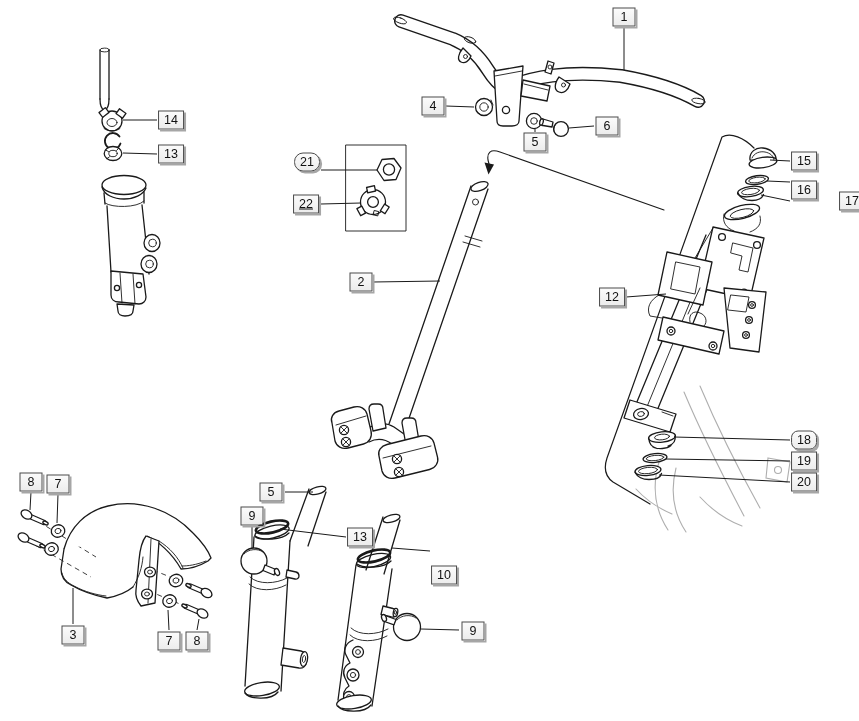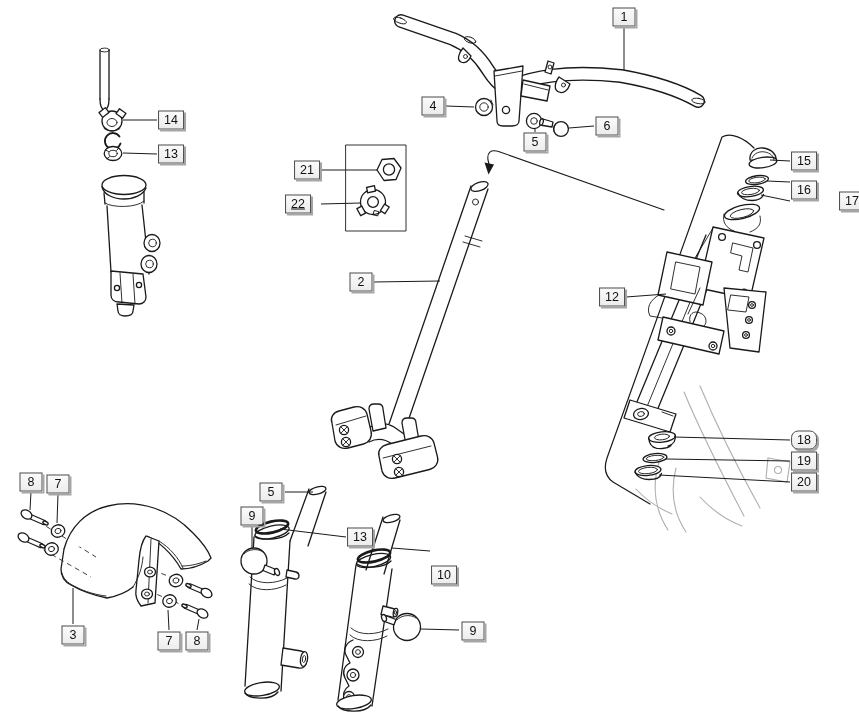--- a/index.html
+++ b/index.html
@@ -323,22 +323,22 @@
       </g>
 </svg>
 
 <div id="callout-layer">
       <div class="callout" style="left: 624px; top: 17px; border-color: rgb(74, 74, 74); color: rgb(17, 17, 17);">1</div>
       <div class="callout" style="left: 433px; top: 106px; border-color: rgb(74, 74, 74); color: rgb(17, 17, 17);">4</div>
       <div class="callout" style="left: 535px; top: 142px; border-color: rgb(74, 74, 74); color: rgb(17, 17, 17);">5</div>
       <div class="callout" style="left: 607px; top: 126px; border-color: rgb(74, 74, 74); color: rgb(17, 17, 17);">6</div>
       <div class="callout" style="left: 171px; top: 120px; border-color: rgb(74, 74, 74); color: rgb(17, 17, 17);">14</div>
       <div class="callout" style="left: 171px; top: 154px; border-color: rgb(74, 74, 74); color: rgb(17, 17, 17);">13</div>
-      <div class="callout" style="left: 307px; top: 170px; border-color: rgb(74, 74, 74); color: rgb(17, 17, 17);">21</div>
-      <div class="callout" style="left: 298px; top: 204px; border-color: rgb(74, 74, 74); color: rgb(17, 17, 17); text-decoration: underline;">22</div>
+      <div class="callout" style="left: 307px; top: 162px; border-color: rgb(74, 74, 74); color: rgb(17, 17, 17); border-radius: 9px;">21</div>
+      <div class="callout" style="left: 306px; top: 204px; border-color: rgb(74, 74, 74); color: rgb(17, 17, 17); text-decoration: underline;">22</div>
       <div class="callout" style="left: 361px; top: 282px; border-color: rgb(74, 74, 74); color: rgb(17, 17, 17);">2</div>
       <div class="callout" style="left: 612px; top: 297px; border-color: rgb(74, 74, 74); color: rgb(17, 17, 17); text-align: center;">12</div>
       <div class="callout" style="left: 804px; top: 161px; border-color: rgb(74, 74, 74); color: rgb(17, 17, 17);">15</div>
       <div class="callout" style="left: 804px; top: 182px; border-color: rgb(74, 74, 74); color: rgb(17, 17, 17); margin-top: 8px;">16</div>
       <div class="callout" style="left: 828px; top: 201px; border-color: rgb(74, 74, 74); color: rgb(17, 17, 17); margin-left: 24px;">17</div>
       <div class="callout" style="left: 804px; top: 440px; border-color: rgb(74, 74, 74); color: rgb(17, 17, 17); border-radius: 7px;">18</div>
       <div class="callout" style="left: 804px; top: 461px; border-color: rgb(74, 74, 74); color: rgb(17, 17, 17);">19</div>
       <div class="callout" style="left: 804px; top: 482px; border-color: rgb(74, 74, 74); color: rgb(17, 17, 17);">20</div>
       <div class="callout" style="left: 31px; top: 482px; border-color: rgb(74, 74, 74); color: rgb(17, 17, 17);">8</div>
       <div class="callout" style="left: 58px; top: 484px; border-color: rgb(74, 74, 74); color: rgb(17, 17, 17);">7</div>

